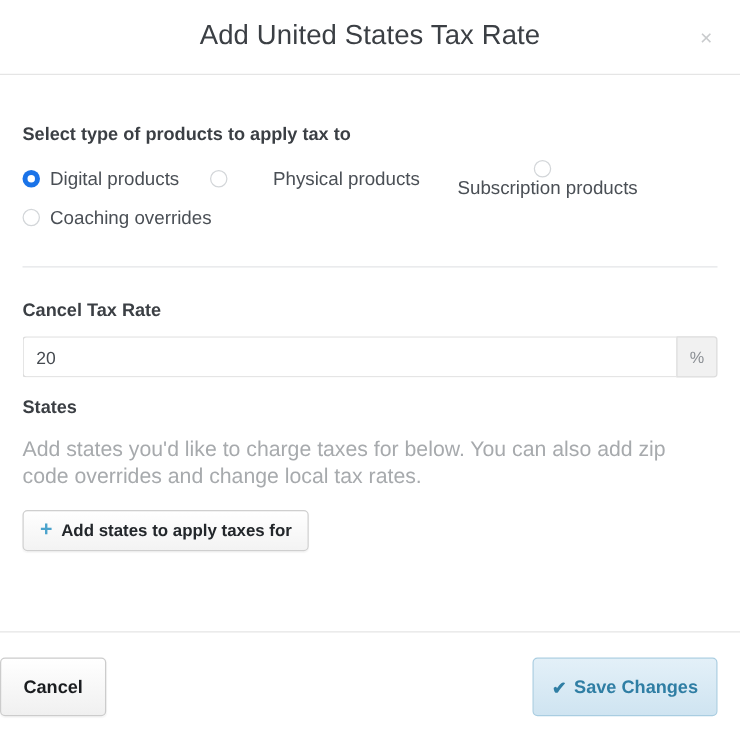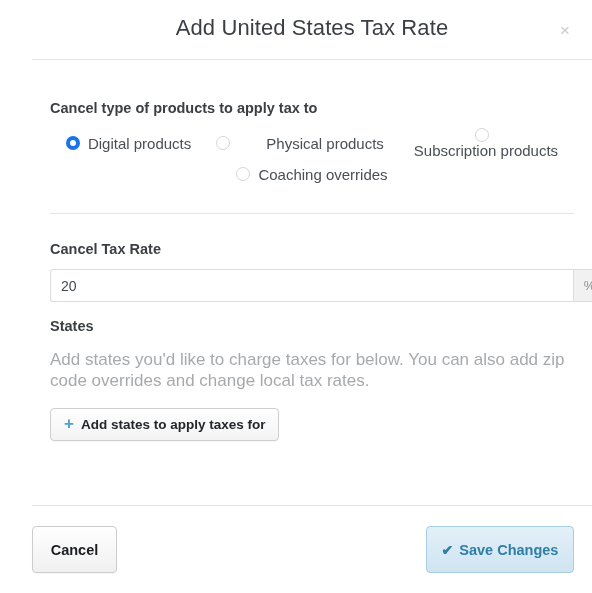--- a/index.html
+++ b/index.html
@@ -15,21 +15,20 @@
     overflow: hidden;
   }
   .modal {
     position: relative;
     width: 592px;
     height: 593px;
     background: #ffffff;
     box-sizing: border-box;
     display: flex;
     flex-direction: column;
-    padding-left: 32px;
   }
 
   
   .modal-header {
     position: relative;
     height: 59px;
     border-bottom: 1px solid #e5e5e5;
     flex: 0 0 auto;
     background: #ffffff;
   }
@@ -75,21 +74,20 @@
   #products-label { padding-top: 40px; }
 
   .radio-rows {
     margin-top: 14px;
   }
   .radio-row {
     display: flex;
     align-items: center;
     height: 26px;
     margin-bottom: 5px;
-    justify-content: center;
   }
   .radio-item {
     display: flex;
     align-items: center;
     cursor: pointer;
   }
   .radio-item .radio-label {
     font-size: 15px;
     color: #4a4f55;
     margin-left: 8px;
@@ -253,21 +251,21 @@
 
 <div class="modal">
 
   <div class="modal-header">
     <div class="modal-title">Add United States Tax Rate</div>
     <div class="close-btn">×</div>
   </div>
 
   <div class="modal-body">
 
-    <div class="section-label" id="products-label">Cancel type of products to apply tax to</div>
+    <div class="section-label" id="products-label">Select type of products to apply tax to</div>
 
     <div class="radio-rows">
       <div class="radio-row">
         <div class="radio-item ri-0">
           <span class="radio-mark checked"></span>
           <span class="radio-label">Digital products</span>
         </div>
         <div class="radio-item ri-1">
           <span class="radio-mark"></span>
           <span class="radio-label">Physical products</span>

